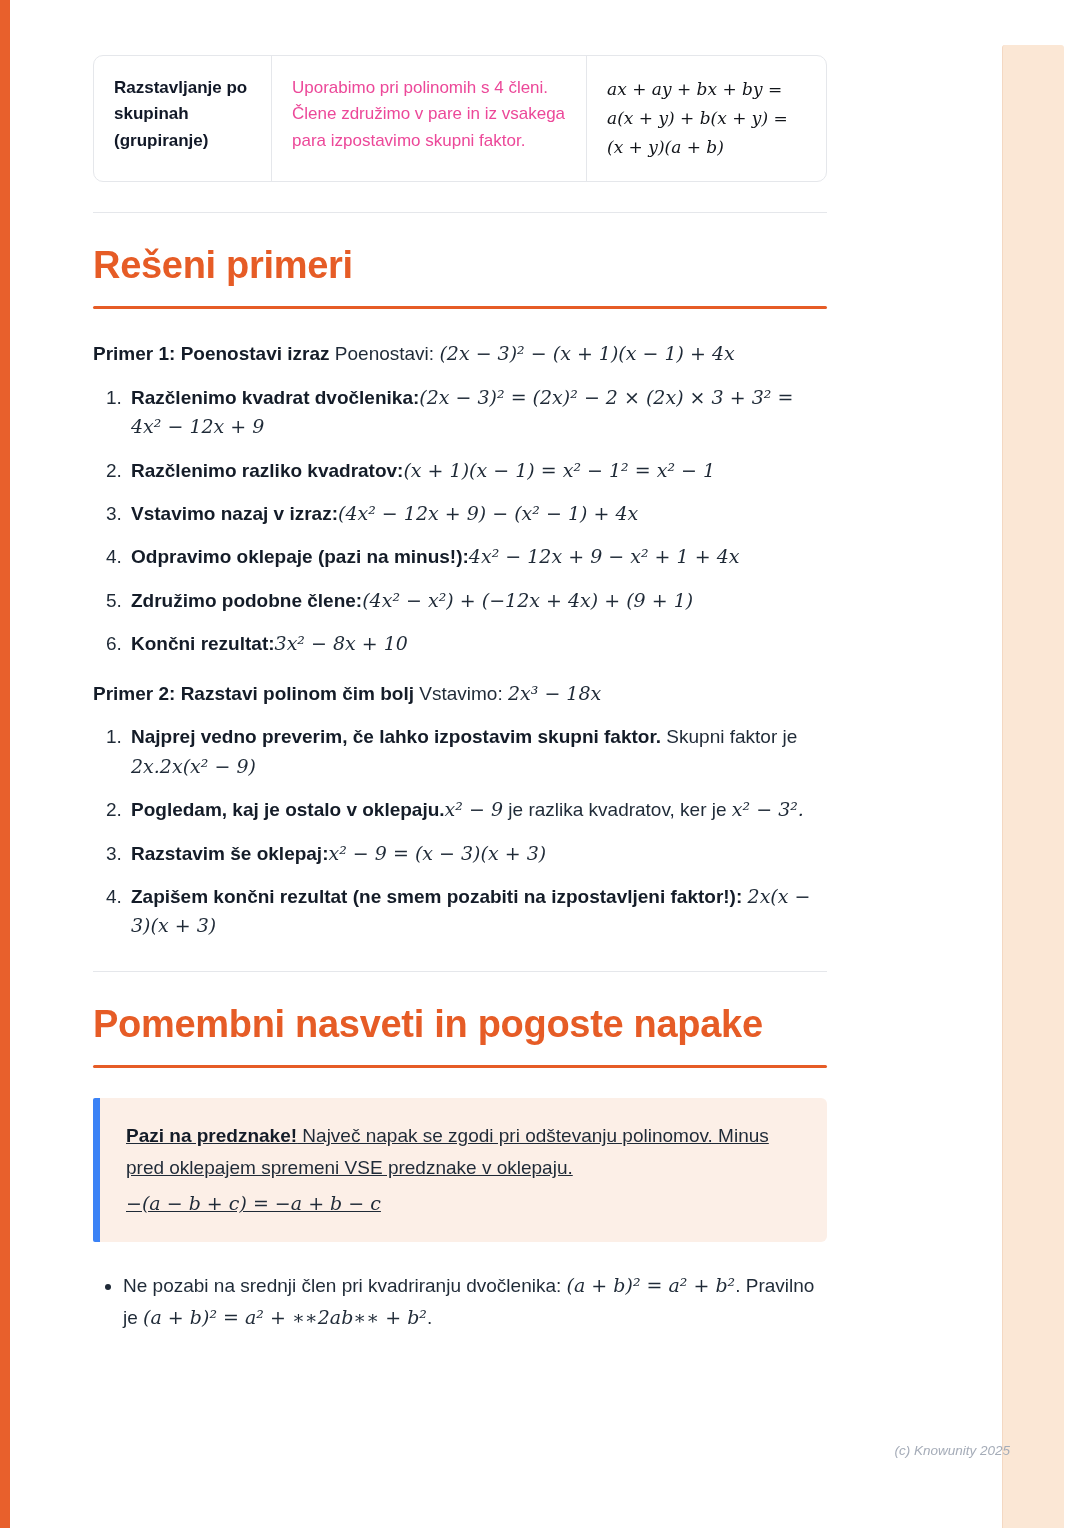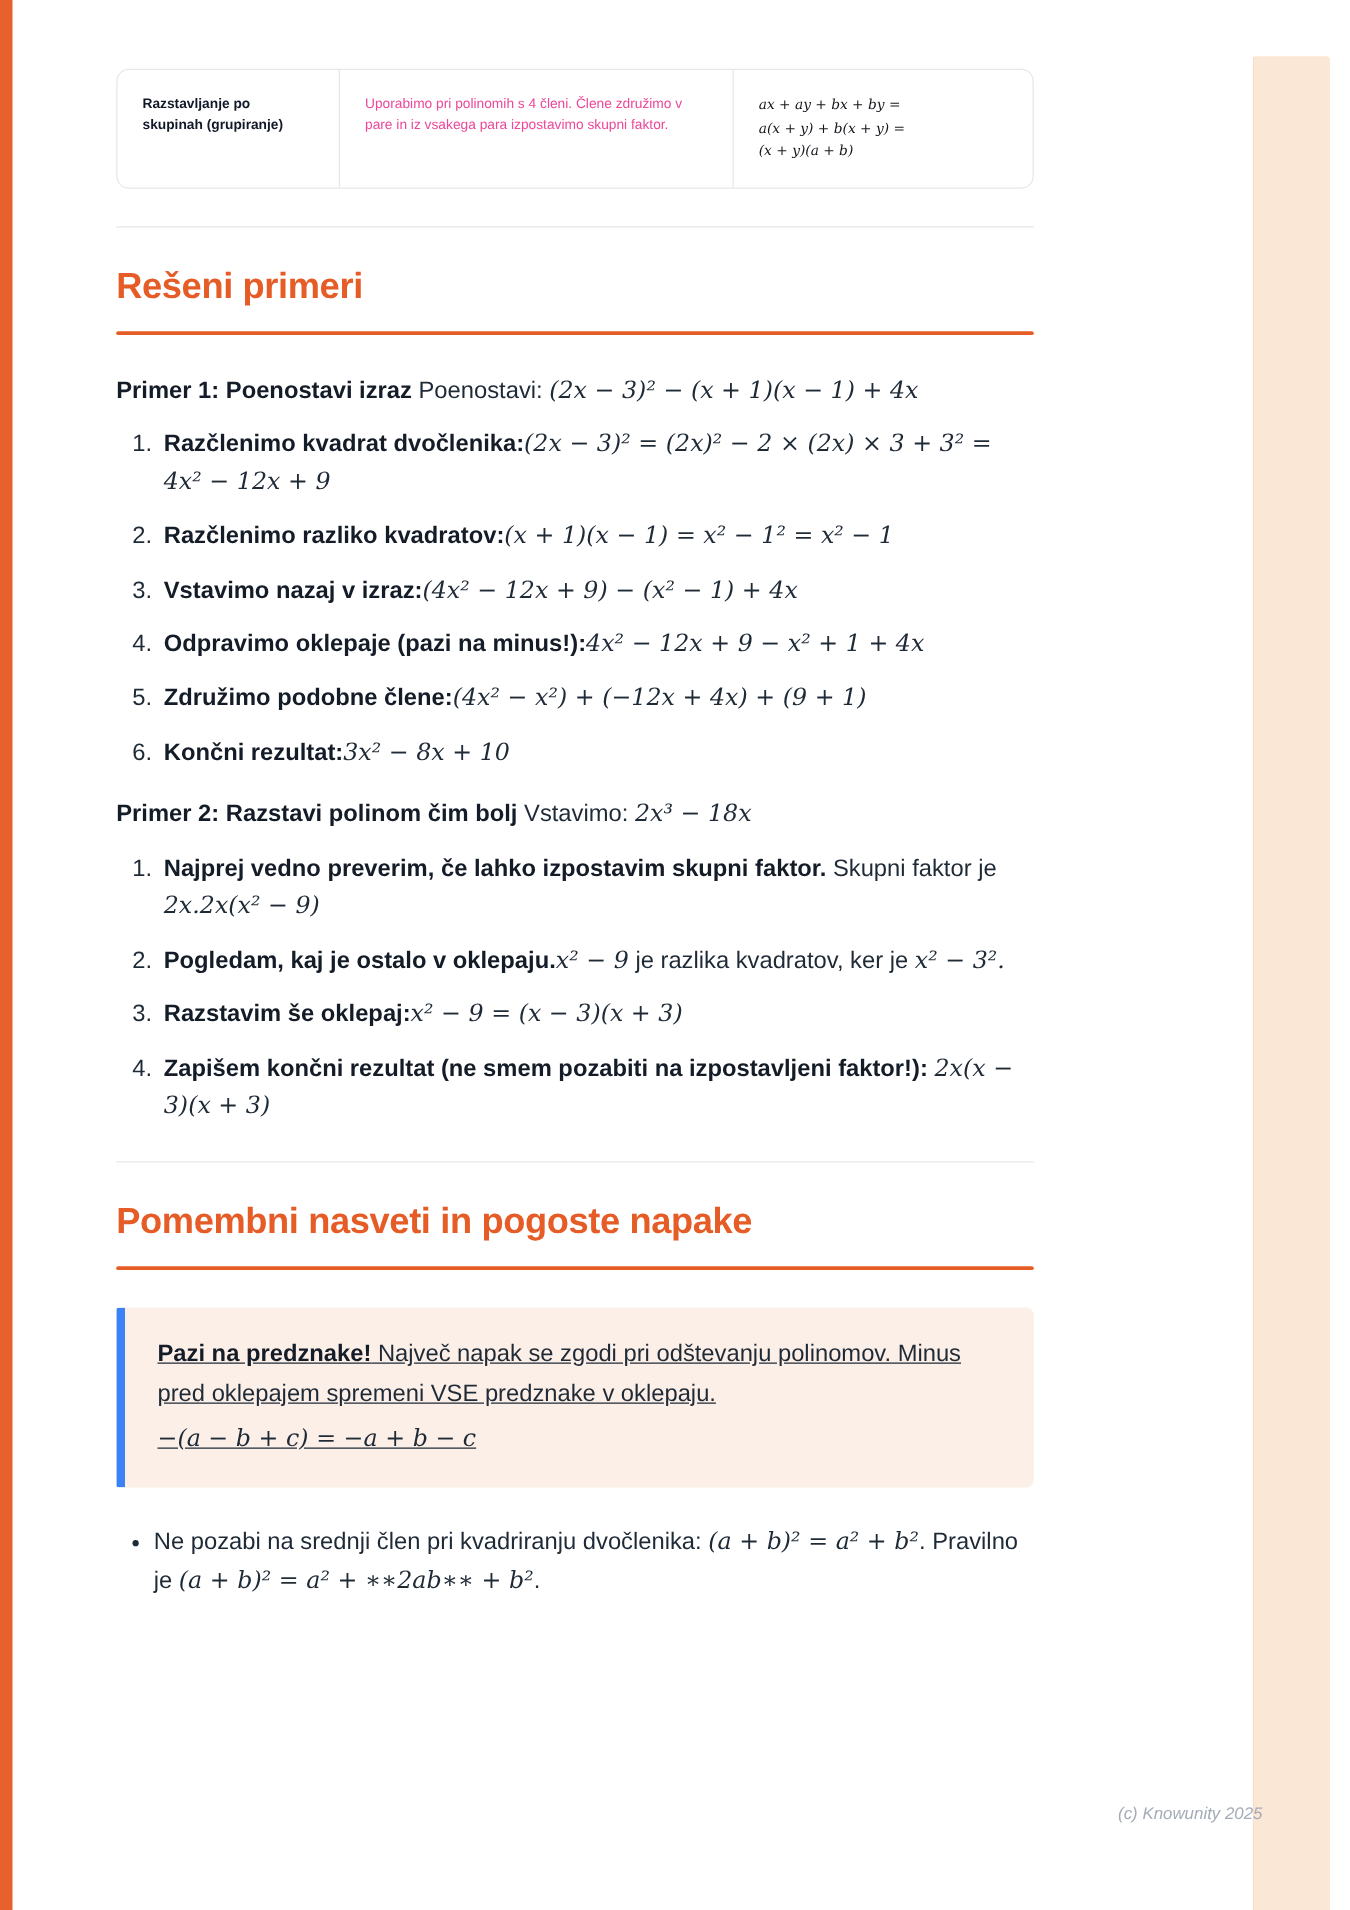--- a/index.html
+++ b/index.html
@@ -34,21 +34,21 @@
     font-size: 19px;
   }
   
   .table-card {
     display: flex;
     border: 1px solid #e5e7eb;
     border-radius: 10px;
     background: #ffffff;
     overflow: hidden;
   }
-  .tcell { padding: 19px 20px; line-height: 1.55; font-size: 11px; }
+  .tcell { padding: 19px 20px; line-height: 1.55; font-size: 17px; }
   .tcell.term {
     width: 178px; flex: 0 0 178px;
     font-weight: 700; color: #111827;
     border-right: 1px solid #e5e7eb;
   }
   .tcell.desc {
     width: 315px; flex: 0 0 315px;
     border-right: 1px solid #e5e7eb;
     color: #ec4899;
   }
@@ -56,21 +56,21 @@
   .math, .tcell.formula {
     font-family: "DejaVu Serif", "Liberation Serif", serif;
     font-style: italic;
   }
   .formula-line { line-height: 1.7; white-space: nowrap; }
 
   .divider { border: 0; border-top: 1px solid #e5e7eb; margin: 30px 0; }
 
   h2.section {
     color: #e65c26;
-    font-size: 29px;
+    font-size: 38px;
     line-height: 1.2;
     font-weight: 800;
     margin: 0 0 0 0;
     letter-spacing: -0.3px;
   }
   .rule { height: 3px; background: #e65c26; margin: 18px 0 30px 0; border-radius: 2px; }
 
   .example-head { margin: 16px 0 8px 0; line-height: 1.55; }
   strong { color: #141c28; font-weight: 700; }
 

